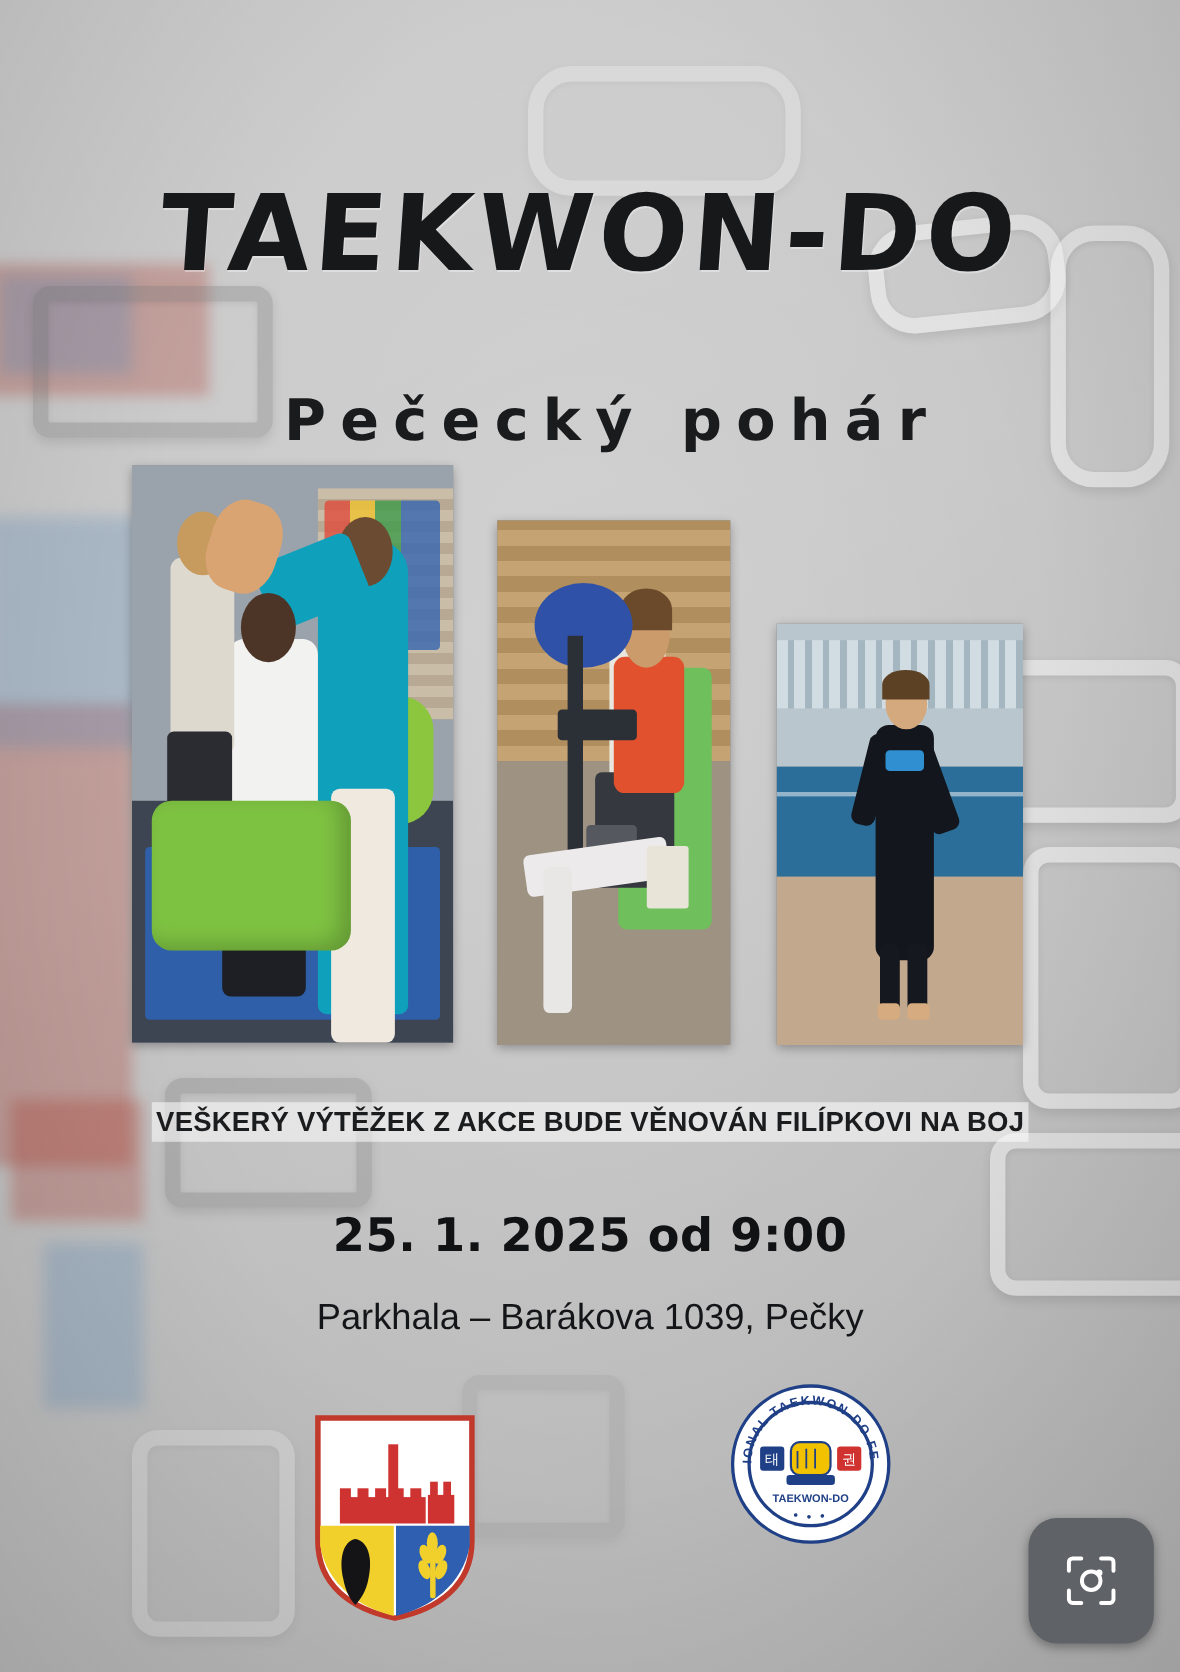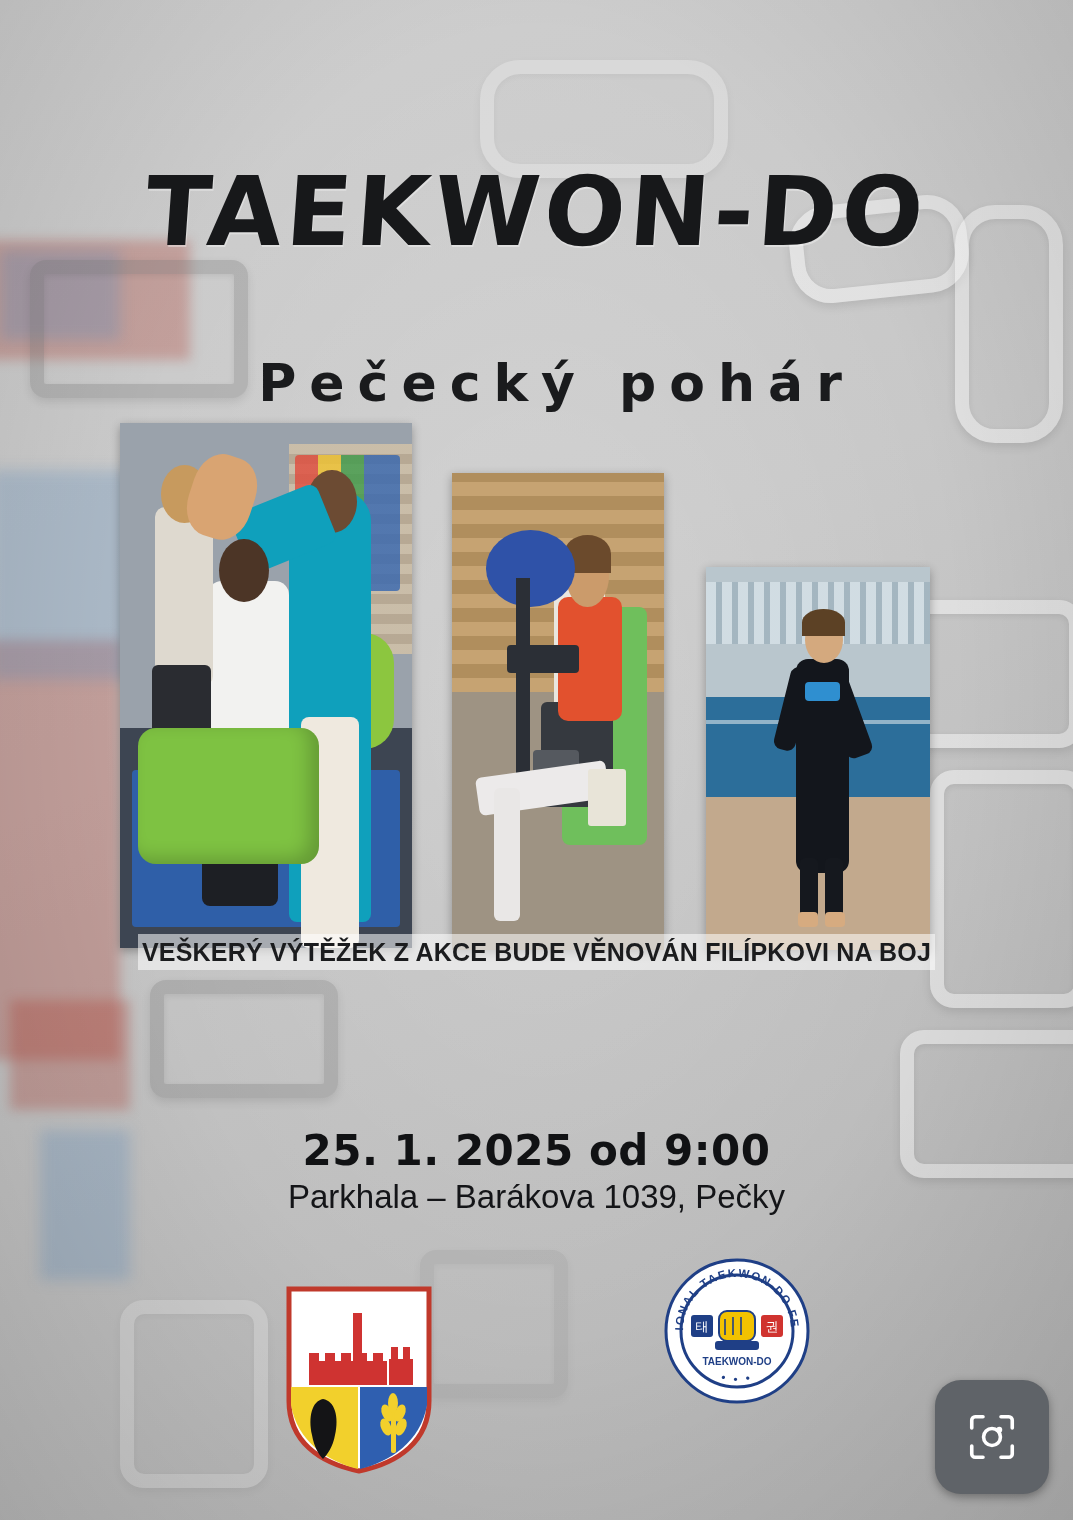--- a/index.html
+++ b/index.html
@@ -156,21 +156,21 @@
   .p3 .hair    { position:absolute; left:43%; top:11%; width:19%; height:7%; background:#5c4125; border-radius:50% 50% 0 0;}
   .p3 .legL    { position:absolute; left:42%; top:76%; width:8%; height:16%; background:#15181e; border-radius:5px;}
   .p3 .legR    { position:absolute; left:53%; top:76%; width:8%; height:16%; background:#15181e; border-radius:5px;}
   .p3 .foot    { position:absolute; top:90%; width:9%; height:4%; background:#d6ab80; border-radius:4px;}
   .p3 .footL   { left:41%; }
   .p3 .footR   { left:53%; }
 
   
   .donation {
     position: absolute;
-    top: 934px;
+    top: 1002px;
     left: 0;
     width: 1073px;
     text-align: center;
     font-family: "Liberation Sans", sans-serif;
     font-weight: 600;
     font-size: 25px;
     line-height: 36px;
     color: #1b1c1e;
     letter-spacing: 0.2px;
   }
@@ -183,21 +183,20 @@
     position: absolute;
     top: 1098px;
     left: 0;
     width: 1073px;
     text-align: center;
     font-family: "DejaVu Sans", sans-serif;
     font-weight: 700;
     font-size: 42px;
     color: #111214;
     letter-spacing: 0.5px;
-    margin-top: 28px;
   }
   .place {
     position: absolute;
     top: 1178px;
     left: 0;
     width: 1073px;
     text-align: center;
     font-family: "Liberation Sans", sans-serif;
     font-weight: 400;
     font-size: 33px;

